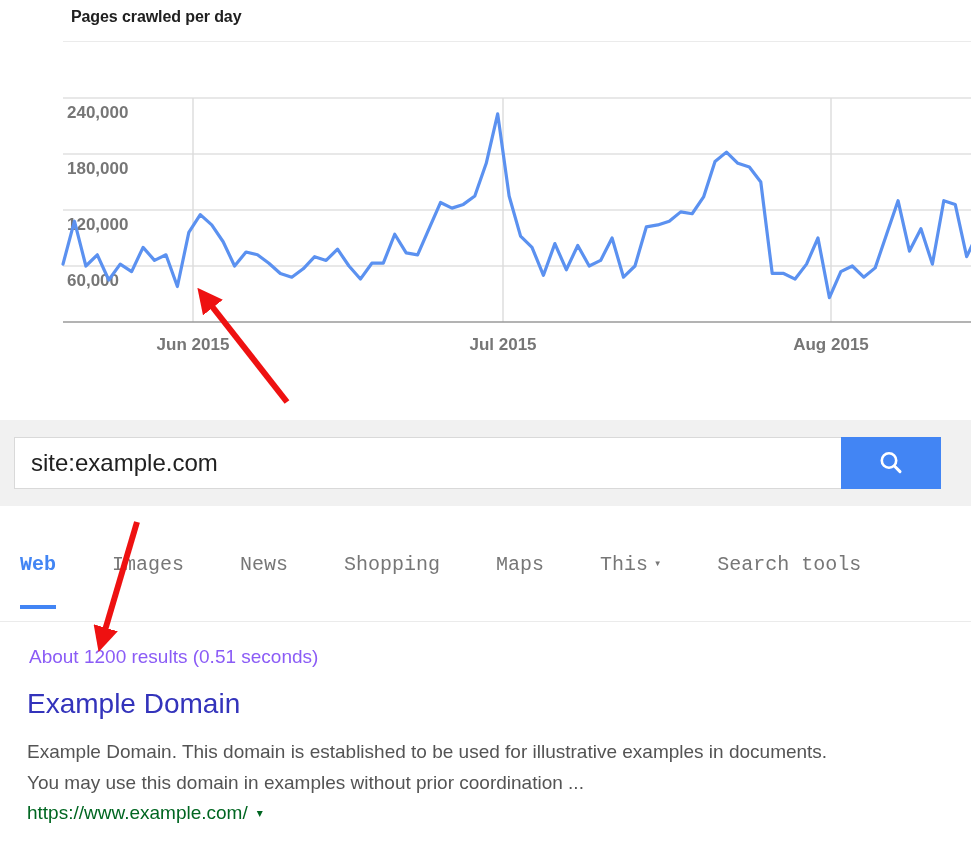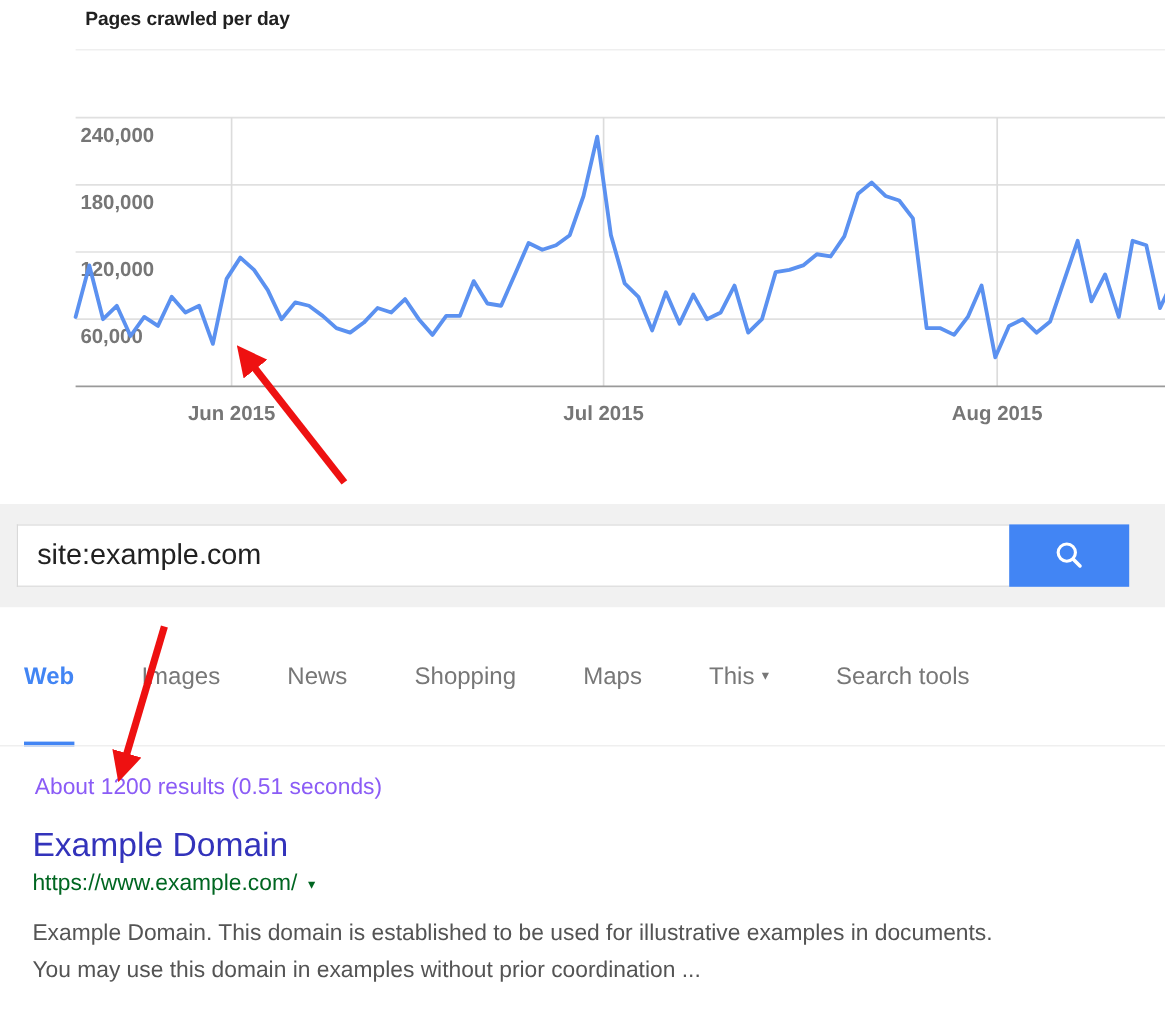--- a/index.html
+++ b/index.html
@@ -97,22 +97,23 @@
     left: 20px; top: 42px;
     display: flex;
     align-items: flex-start;
   }
   .tab {
     font-size: 20px;
     color: #777777;
     margin-right: 56px;
     white-space: nowrap;
     position: relative;
-    padding-bottom: 46px;
-    cursor: pointer;
+    padding-bottom: 33px;
+    cursor: pointer;
+    font-family: Liberation Mono, monospace;
   }
   .tab.active {
     color: #4285f4;
     font-weight: bold;
     margin-right: 56px;
   }
   .tab.active::after {
     content: "";
     position: absolute;
     left: 0; bottom: 0;
@@ -250,25 +251,25 @@
       <div class="tab"><span>This</span><span class="caret">▾</span></div>
       <div class="tab"><span>Search tools</span></div>
     </div>
 </div>
 <div id="tabs-divider"></div>
 
 <div id="results">
   <div id="result-stats">About 1200 results (0.51 seconds)</div>
   <div id="result-block">
     <a id="result-title" href="#">Example Domain</a>
+    <div id="result-snippet">Example Domain. This domain is established to be used for illustrative examples in documents. You may use this domain in examples without prior coordination ...</div>
     <div id="result-url-row">
       <span id="result-url">https://www.example.com/</span>
       <span id="result-url-caret">▾</span>
     </div>
-    <div id="result-snippet">Example Domain. This domain is established to be used for illustrative examples in documents. You may use this domain in examples without prior coordination ...</div>
   </div>
 </div>
 
 <svg id="annotations">
   <defs>
     <marker id="arrowhead" markerWidth="4.2" markerHeight="4.2" refX="1.6" refY="2.1" orient="auto" markerUnits="strokeWidth">
       <polygon points="0,0 4.2,2.1 0,4.2" fill="#ee1111"></polygon>
     </marker>
   </defs>
   <g id="arrows-group">

